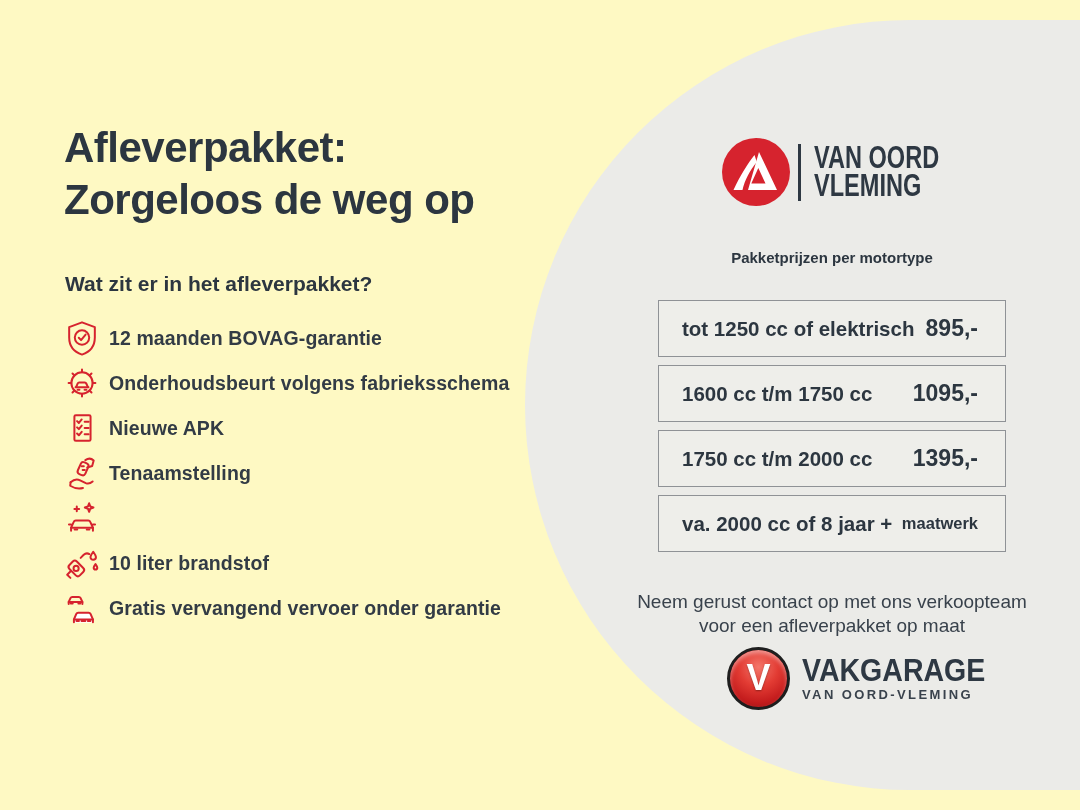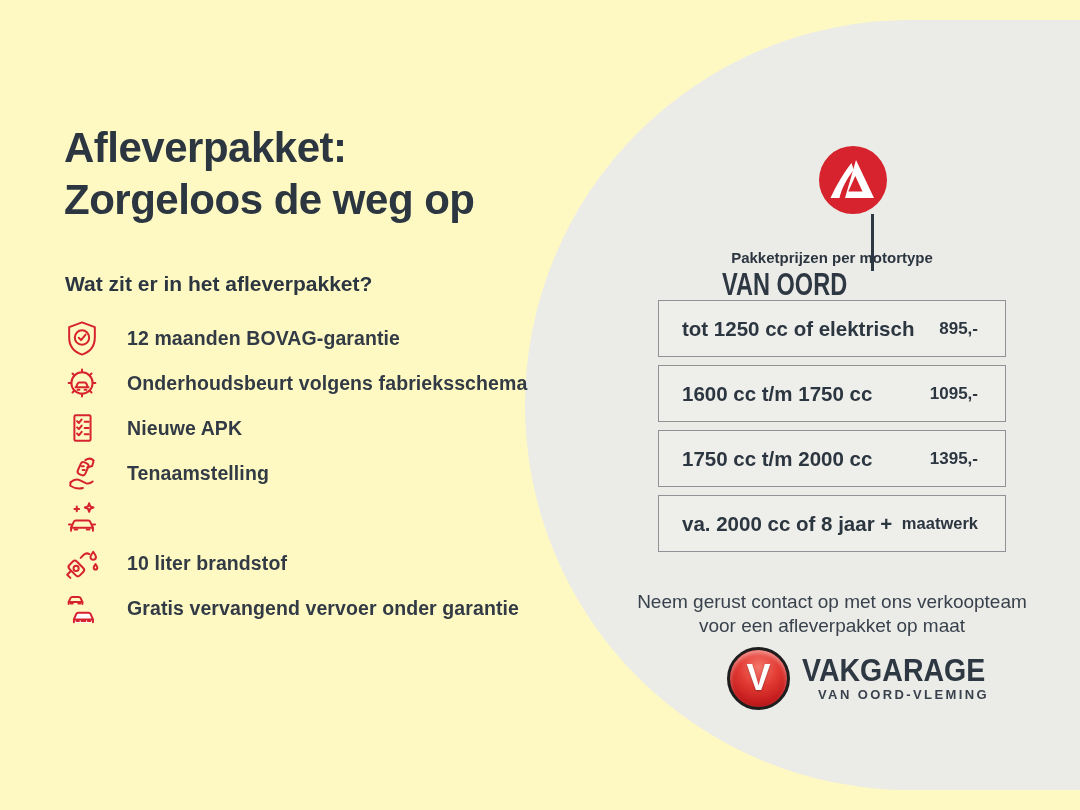--- a/index.html
+++ b/index.html
@@ -25,51 +25,51 @@
   .title {
     position:absolute; left:64px; top:122px;
     font-size:42px; font-weight:800; letter-spacing:-0.5px;
     line-height:52px; color:#2c3640;
   }
   .subtitle {
     position:absolute; left:65px; top:272px;
     font-size:21px; font-weight:700; color:#2c3640;
   }
   .features { position:absolute; left:63px; top:319px; display:flex; flex-direction:column; gap:7px; }
-  .feature  { display:flex; align-items:center; gap:26px; height:38px; }
+  .feature  { display:flex; align-items:center; gap:8px; height:38px; }
   .ficon    { width:38px; height:38px; flex:0 0 38px; }
   .ficon path, .ficon rect, .ficon circle {
     fill:none; stroke:#d6232e; stroke-width:2.1;
     stroke-linecap:round; stroke-linejoin:round;
   }
   .ficon .fillwhite { fill:#ffffff; stroke:none; }
   .feature .flabel { font-size:19.5px; font-weight:600; color:#323b45; letter-spacing:0.1px; white-space:nowrap; }
 
   
-  .brand { position:absolute; left:722px; top:146px; display:flex; align-items:flex-end;flex-direction:column; }
+  .brand { position:absolute; left:722px; top:138px; display:flex; align-items:center; }
   .brand-circle { width:68px; height:68px; }
   .brand-divider { width:3px; height:57px; background:#2e3843; margin-left:8px; margin-right:13px; }
   .brand-name {
     font-size:31px; font-weight:800; line-height:28.5px; color:#2e3843;
     transform:scaleX(0.76); transform-origin:left center; white-space:nowrap;
     letter-spacing:0px;
   }
 
   .price-heading {
     position:absolute; left:658px; top:249px; width:348px;
     text-align:center; font-size:15px; font-weight:700; color:#2c3640;
   }
   .price-rows { position:absolute; left:658px; top:300px; width:348px; display:flex; flex-direction:column; gap:8px; }
   .price-row {
     height:57px; border:1px solid #8f9296; background:#eeeeea;
     display:flex; align-items:center; justify-content:space-between;
     padding:0 27px 0 23px;
   }
   .price-row .rlabel { font-size:20.5px; font-weight:700; color:#2c3640; white-space:nowrap; }
-  .price-row .rprice { font-size:17px; font-weight:700; color:#2c3640; white-space:nowrap; }
+  .price-row .rprice { font-size:23px; font-weight:700; color:#2c3640; white-space:nowrap; }
   .price-row .rprice.small { font-size:16.5px; }
 
   .contact {
     position:absolute; left:632px; top:584px; width:400px;
     text-align:center; font-size:19px; font-weight:400;
     line-height:23.5px; color:#39424c;margin-top:6px;
   }
 
   .footer-brand { position:absolute; left:727px; top:647px; display:flex; align-items:center; gap:12px; }
   .v-ball {
@@ -82,21 +82,21 @@
   .v-ball .vletter {
     color:#ffffff; font-weight:800; font-size:36px; line-height:1;
     text-shadow:0 1px 2px rgba(0,0,0,0.35); transform:translateY(-1px);
   }
   .footer-text .vak {
     font-size:31px; font-weight:800; color:#2e3843; line-height:30px;
     transform:scaleX(0.92); transform-origin:left center; white-space:nowrap;
   }
   .footer-text .subname {
     font-size:13px; font-weight:700; letter-spacing:2.4px; color:#39424c;
-    margin-top:1px; white-space:nowrap;margin-left:16px;
+    margin-top:1px; white-space:nowrap;
   }
 </style>
 </head>
 <body>
 
 <div class="canvas">
 
   <div class="blob"></div>
 
   <div class="title">

